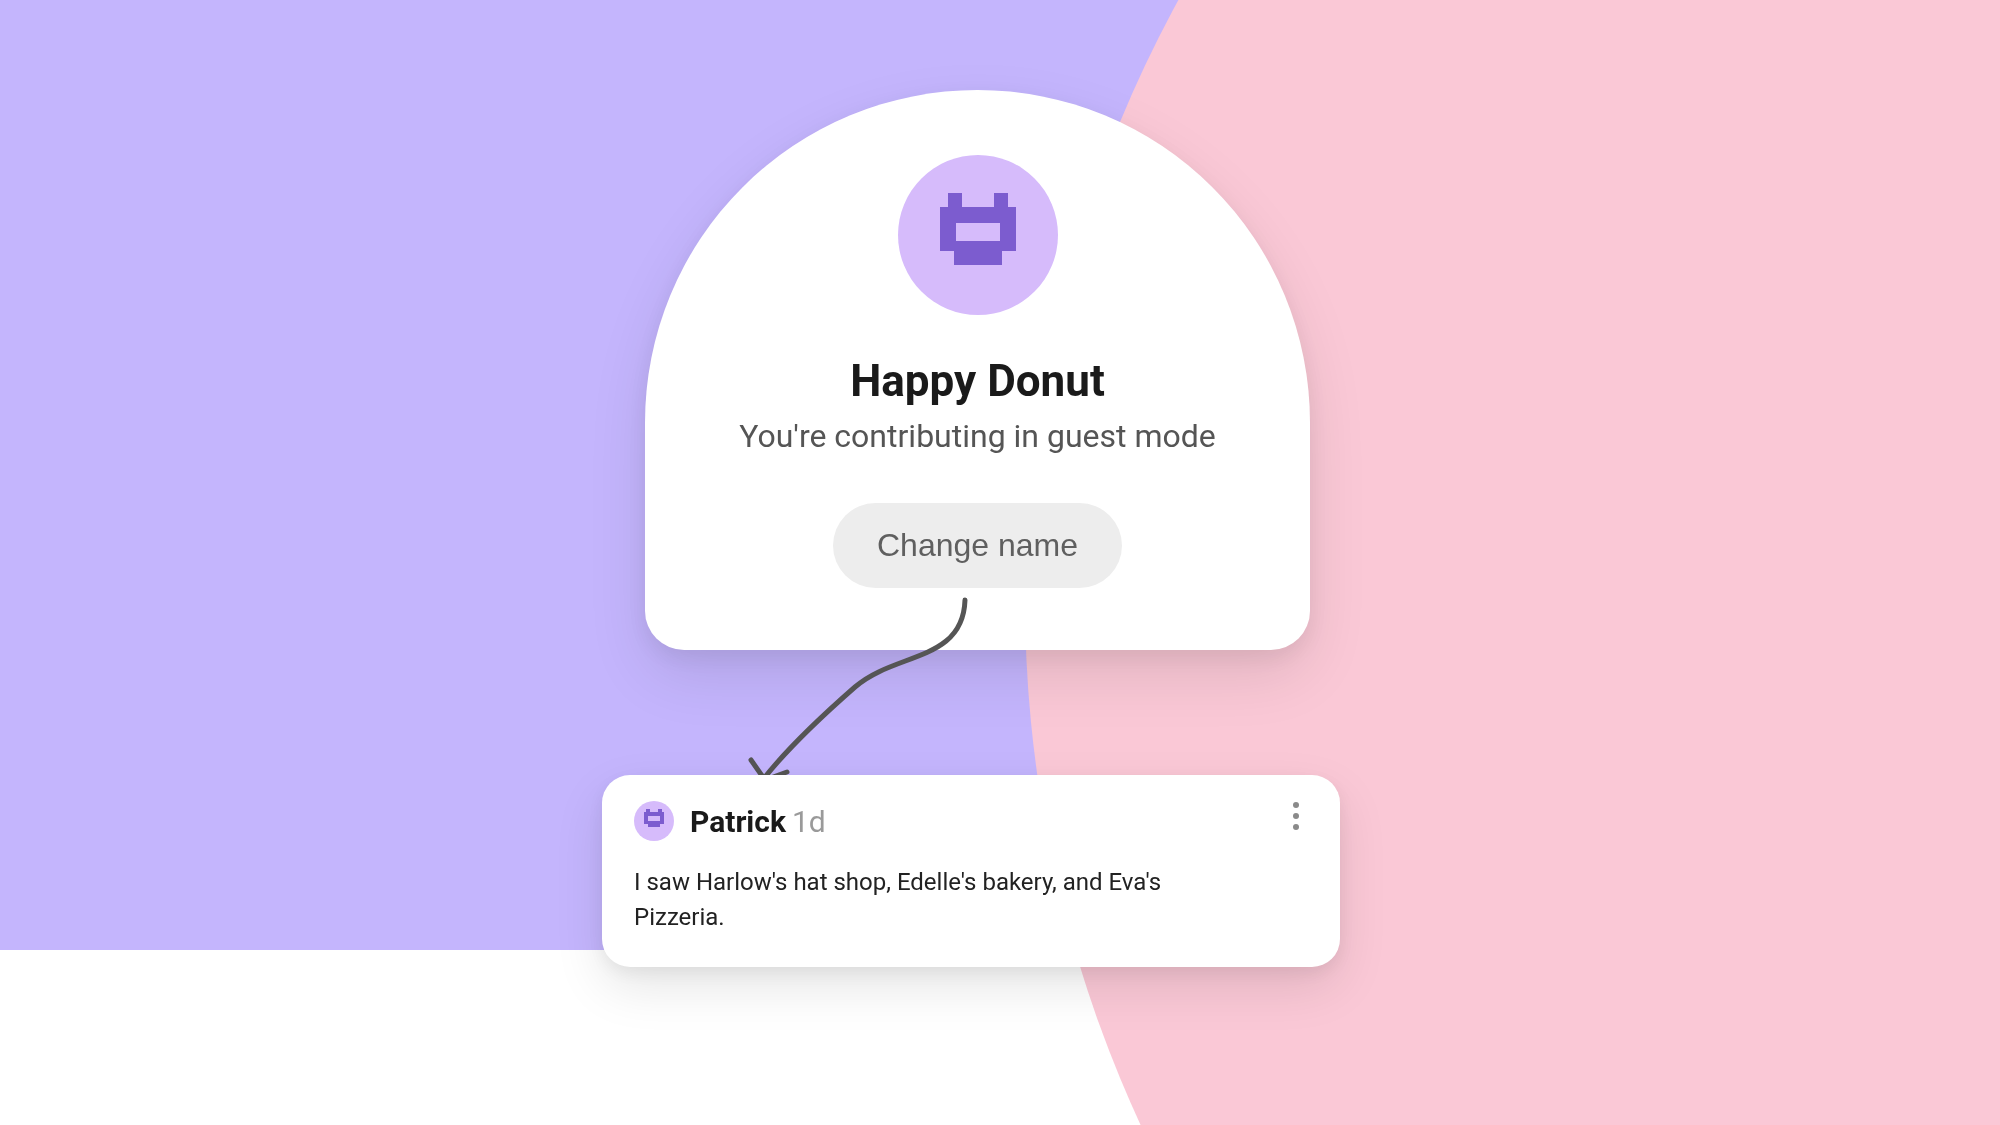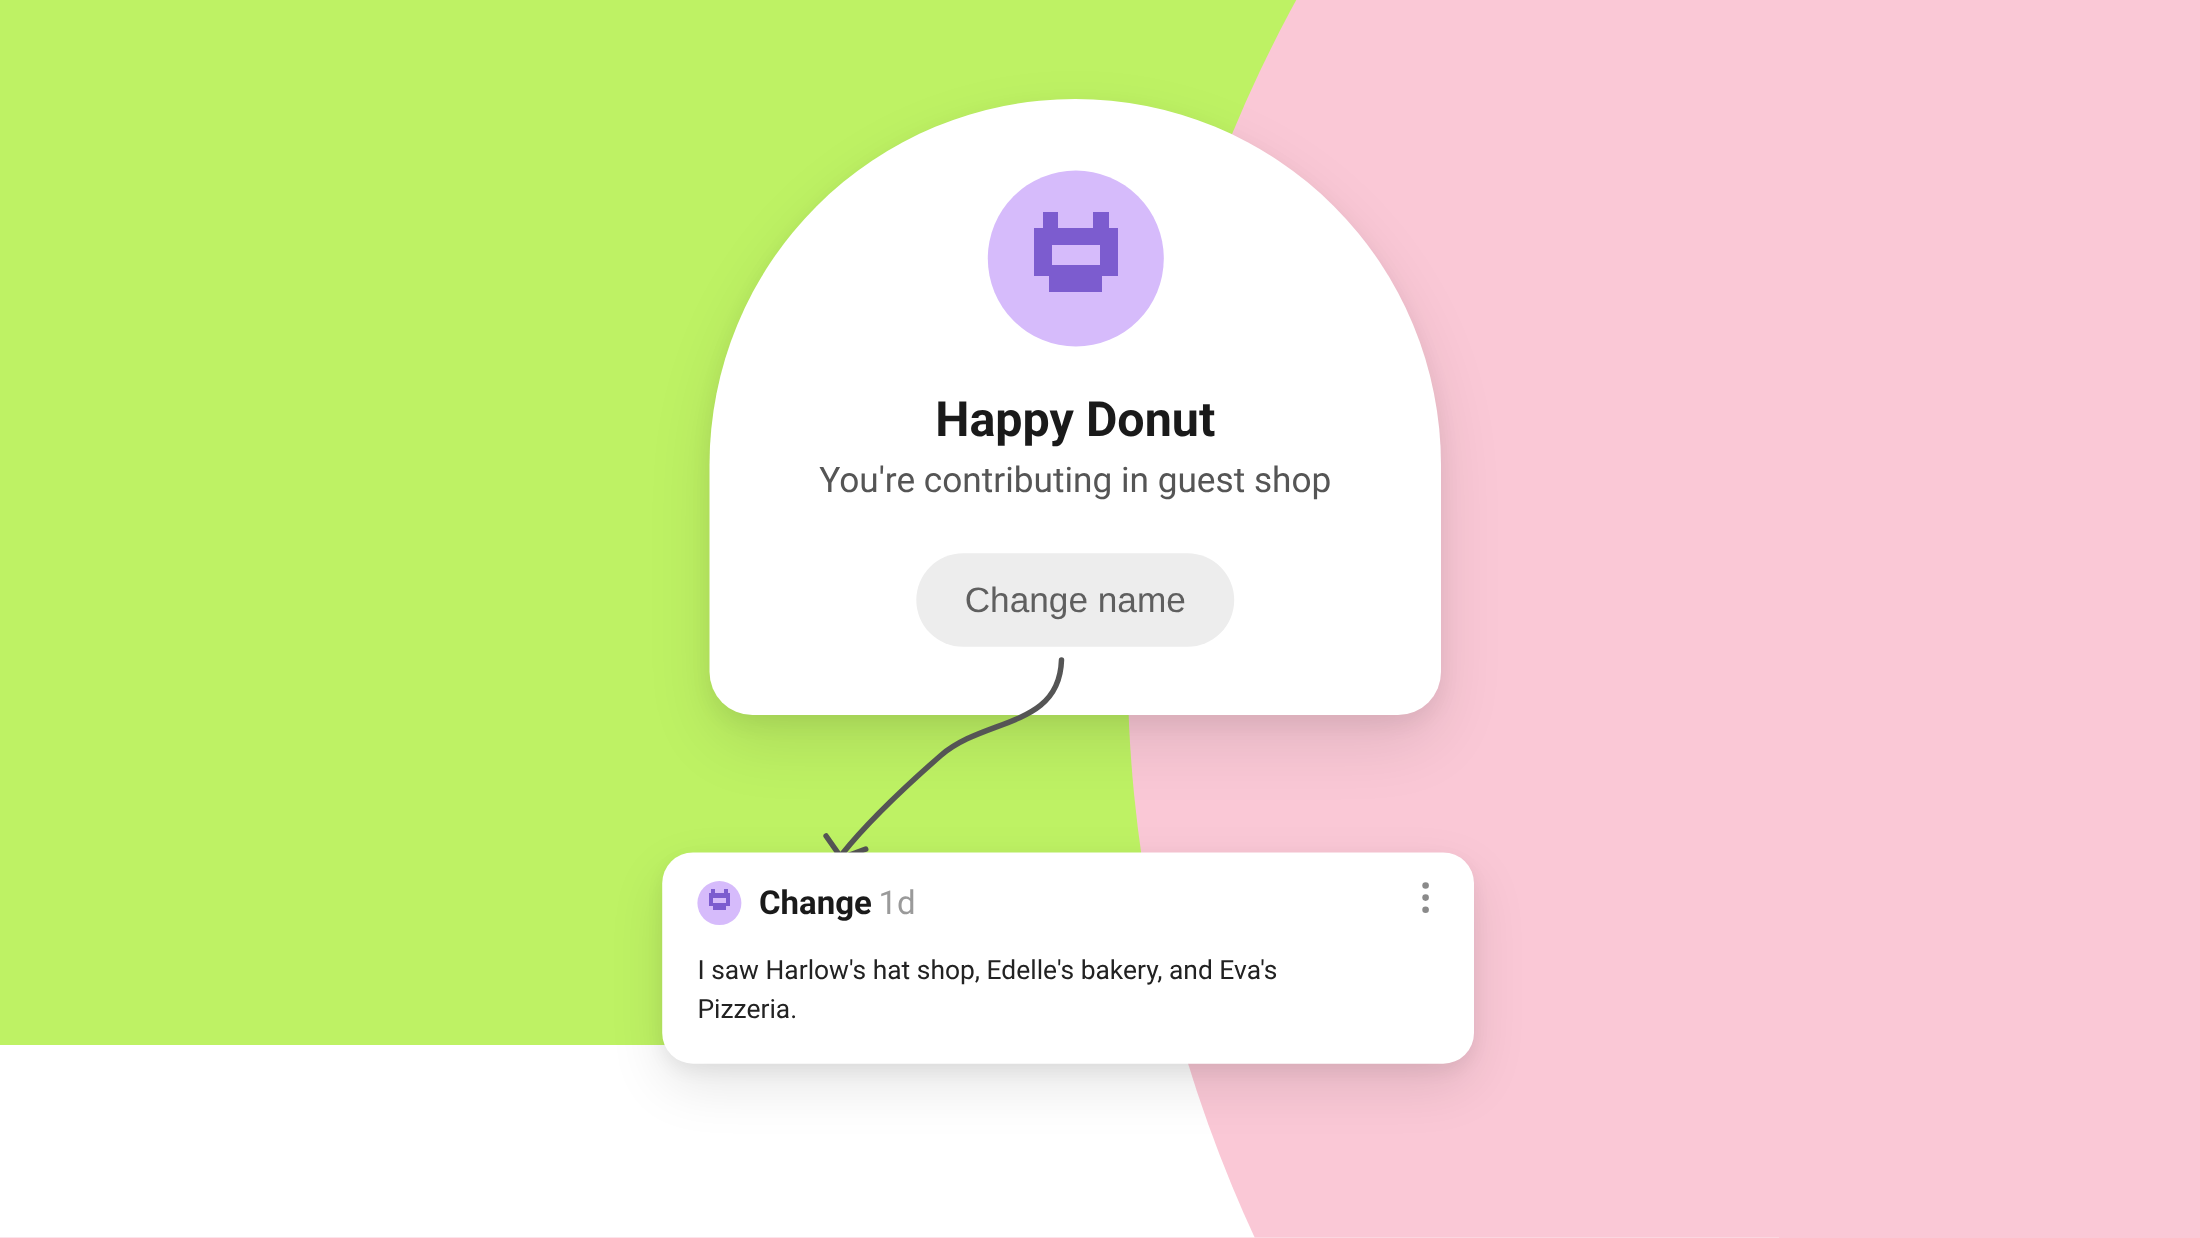--- a/index.html
+++ b/index.html
@@ -1,21 +1,21 @@
 <!DOCTYPE html>
 <html><head>
 <meta charset="utf-8">
 <style>
   * { margin: 0; padding: 0; box-sizing: border-box; }
   html, body { width: 2000px; height: 1125px; overflow: hidden; font-family: -apple-system, BlinkMacSystemFont, "Segoe UI", Roboto, Helvetica, Arial, sans-serif; }
   .stage {
     position: relative;
     width: 2000px;
     height: 950px;
-    background: #bef264;
+    background: #c4b5fd;
   }
   .bg-shape {
     position: absolute;
     width: 2500px;
     height: 2500px;
     border-radius: 50%;
     background: #FAC8D6;
     top: -650px;
     left: 1025px;
   }
@@ -156,21 +156,21 @@
             <rect x="12" y="24" width="76" height="44"></rect>
             <rect x="26" y="68" width="48" height="14"></rect>
           </g>
           <g fill="#D6BBFB">
             <rect x="28" y="40" width="44" height="18"></rect>
           </g>
         </svg>
       </span>
     </div>
     <div class="profile-name">Happy Donut</div>
-    <div class="profile-subtitle">You're contributing in guest shop</div>
+    <div class="profile-subtitle">You're contributing in guest mode</div>
     <button class="change-name-btn">Change name</button>
   </div>
 
   <svg class="arrow" viewBox="0 0 260 200">
     <path d="M 230 8 C 228 70, 160 60, 120 95 C 80 130, 50 160, 30 185" fill="none" stroke="#555" stroke-width="5" stroke-linecap="round"></path>
     <path d="M 16 168 L 30 188 L 52 180" fill="none" stroke="#555" stroke-width="5" stroke-linecap="round" stroke-linejoin="round"></path>
   </svg>
 
   <div class="comment-card">
     <div class="comment-header">
@@ -183,21 +183,21 @@
               <rect x="12" y="24" width="76" height="44"></rect>
               <rect x="26" y="68" width="48" height="14"></rect>
             </g>
             <g fill="#D6BBFB">
               <rect x="28" y="40" width="44" height="18"></rect>
             </g>
           </svg>
         </span>
       </div>
       <div>
-        <span class="comment-author">Change</span>
+        <span class="comment-author">Patrick</span>
         <span class="comment-time">1d</span>
       </div>
     </div>
     <div class="comment-body">I saw Harlow's hat shop, Edelle's bakery, and Eva's Pizzeria.</div>
     <button class="more-btn">
       <span>
         <svg width="8" height="30" viewBox="0 0 8 30">
           <circle cx="4" cy="4" r="3" fill="#8a8a8a"></circle>
           <circle cx="4" cy="15" r="3" fill="#8a8a8a"></circle>
           <circle cx="4" cy="26" r="3" fill="#8a8a8a"></circle>

